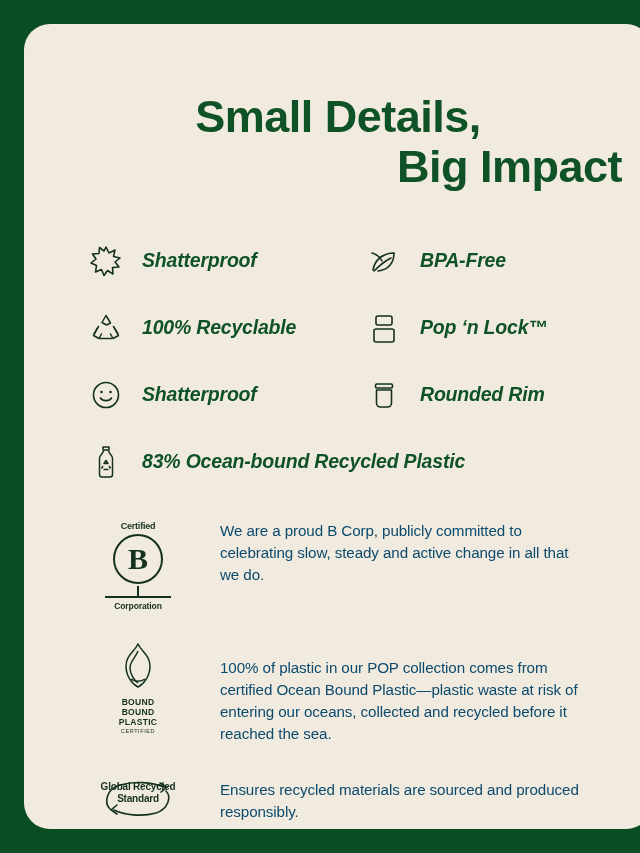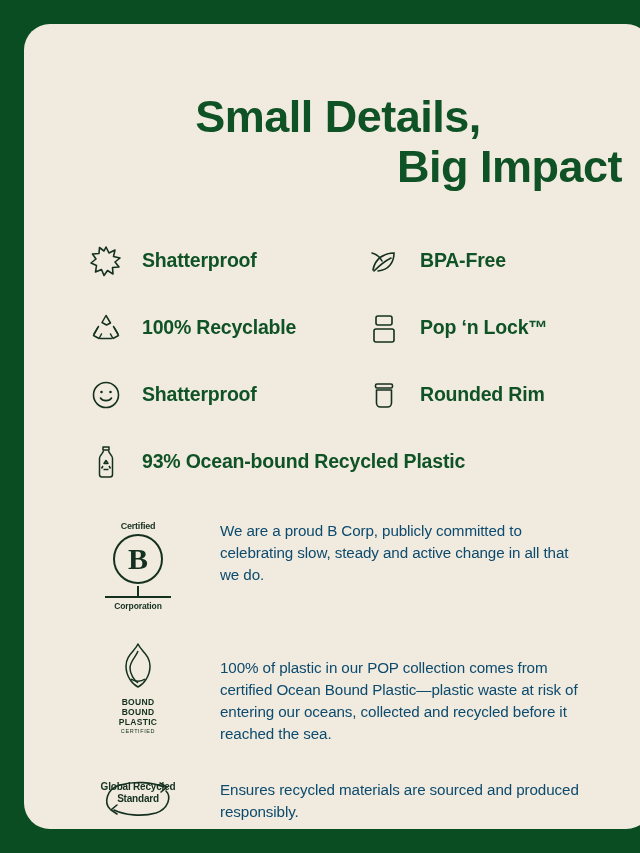--- a/index.html
+++ b/index.html
@@ -38,20 +38,21 @@
 
   
   .features {
     margin: 46px 0 0 0;
     padding: 0 56px 0 60px;
   }
   .frow {
     display: flex;
     align-items: flex-end;
     margin-bottom: 23px;
+    font-style: italic;
   }
   .fcell {
     display: flex;
     align-items: center;
     flex: 0 0 auto;
   }
   .fcell.left { width: 278px; }
   .ficon {
     width: 44px;
     height: 44px;
@@ -258,21 +259,21 @@
     <div class="frow">
       <div class="fcell">
         <span class="ficon">
           <svg width="32" height="36" viewBox="0 0 32 36" fill="none" stroke="#14301f" stroke-width="1.5" stroke-linejoin="round">
             <path d="M13 3 h6 v3 h-6 z"></path>
             <path d="M13.5 6.5 c0 3 -4 4 -4 8 v16 a2.5 2.5 0 0 0 2.5 2.5 h8 a2.5 2.5 0 0 0 2.5 -2.5 v-16 c0 -4 -4 -5 -4 -8"></path>
             <path d="M16 16.5 l2 3 h-4 z"></path>
             <path d="M13 22 l-1.5 2.5 M19 22 l1.5 2.5 M13.5 25.5 h5"></path>
           </svg>
         </span>
-        <span class="flabel">93% Ocean-bound Recycled Plastic</span>
+        <span class="flabel">83% Ocean-bound Recycled Plastic</span>
       </div>
     </div>
 
   </div>
 
   <div class="certs">
 
     <div class="certrow r1">
       <div class="certlogo">
         <div class="bcorp">

